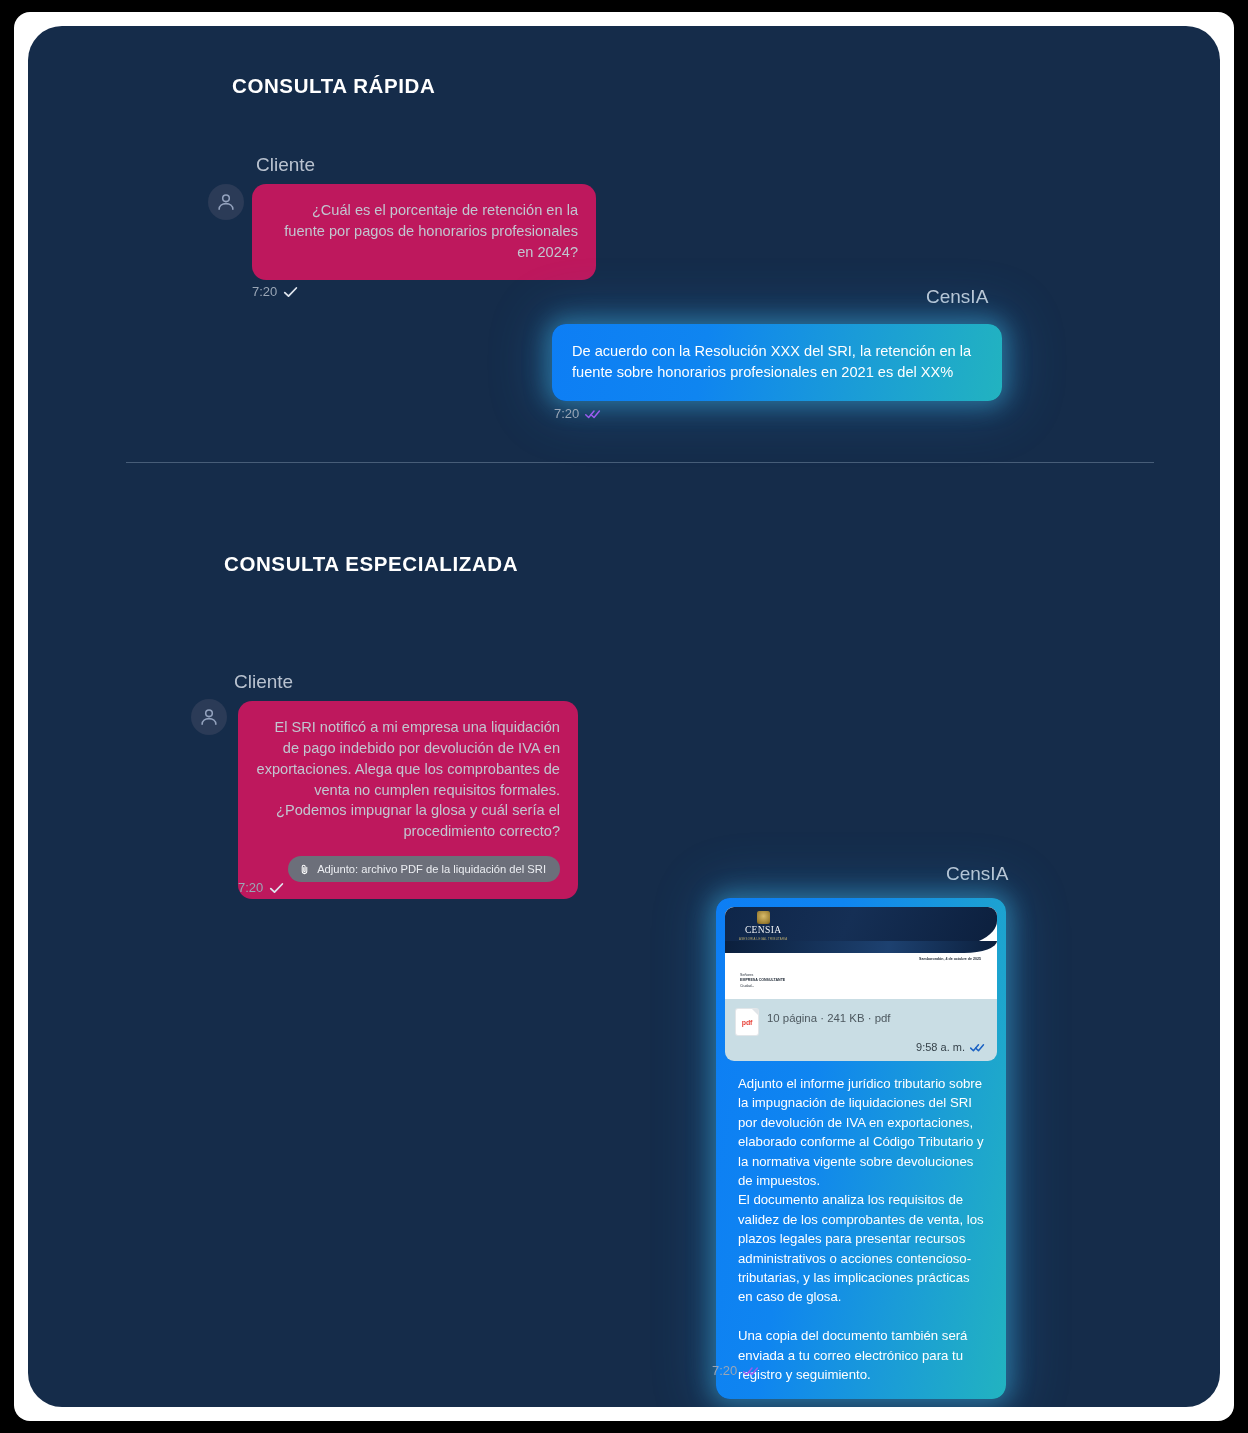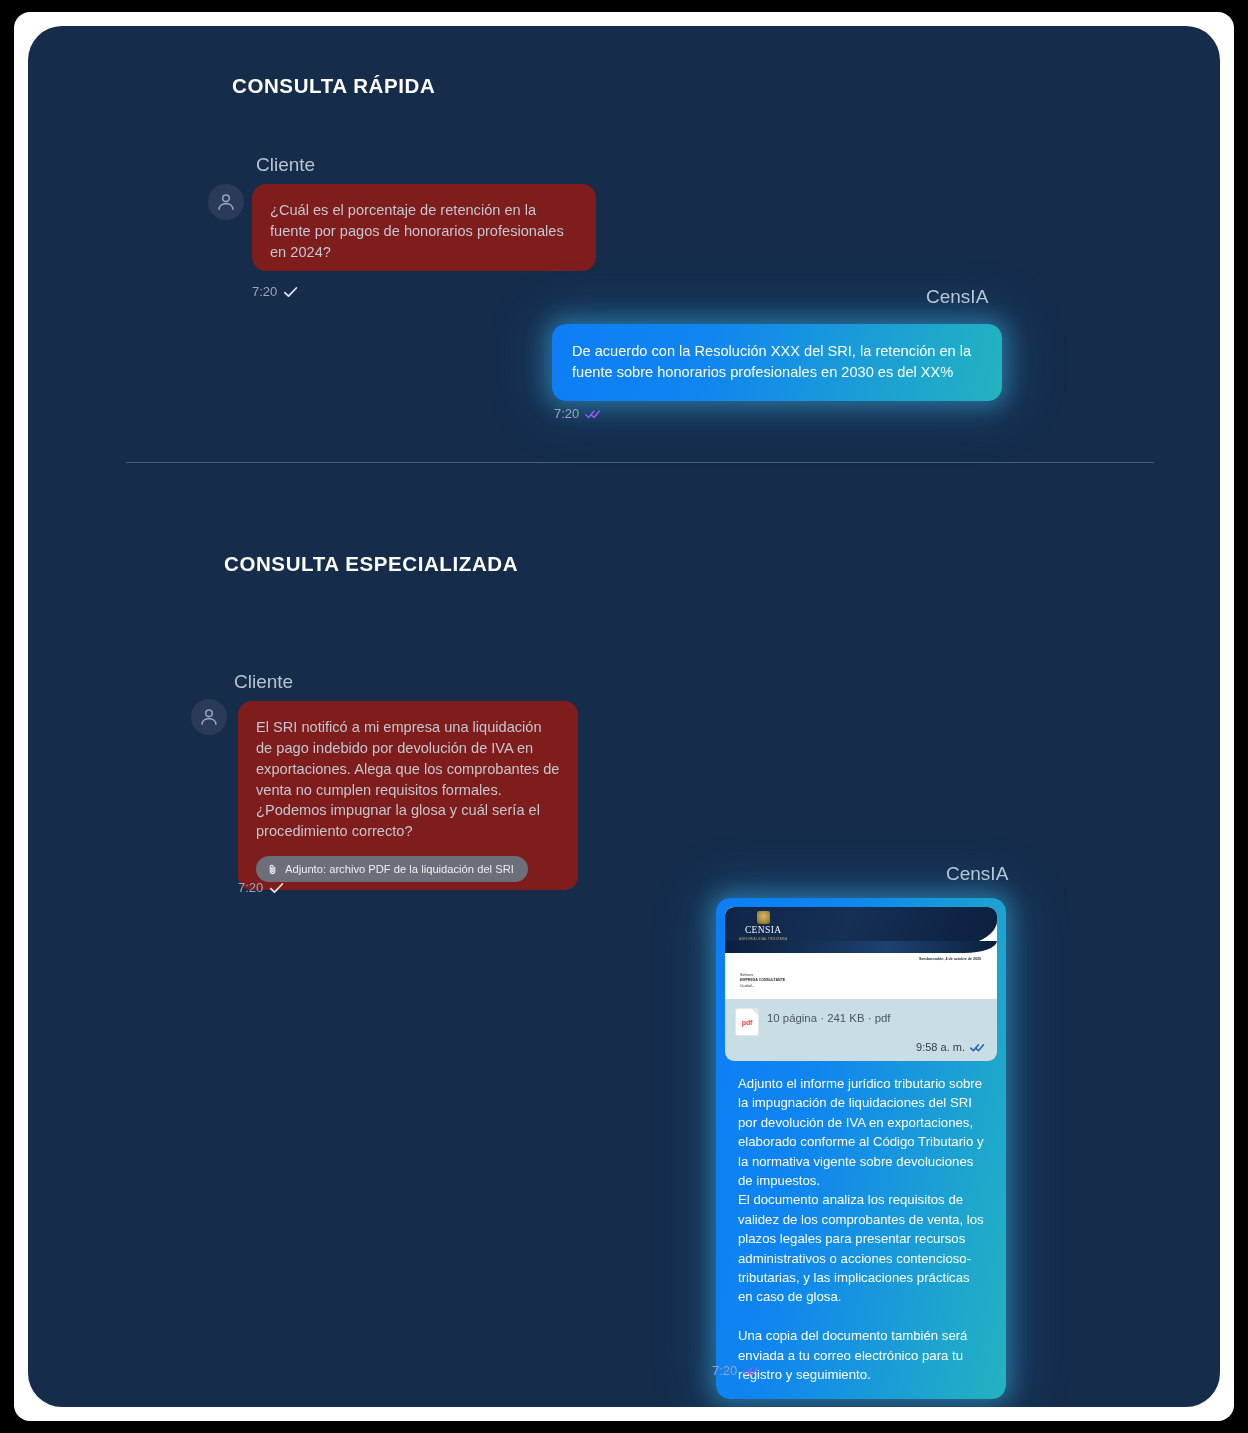--- a/index.html
+++ b/index.html
@@ -66,26 +66,27 @@
     width: 36px; height: 36px;
     border-radius: 50%;
     background: #2b3b57;
     display: flex; align-items: center; justify-content: center;
   }
   .avatar svg { width: 22px; height: 22px; }
 
   
   .bubble-client {
     position: absolute;
-    background: #7f1d1d;
+    background: #be185d;
     border-radius: 14px;
-    padding: 16px 18px 8px 18px;
+    padding: 16px 18px 17px 18px;
     color: #c2c6d0;
     font-size: 14.6px;
     line-height: 1.43;
+    text-align: right;
   }
 
   
   .chip {
     display: inline-flex;
     align-items: center;
     gap: 7px;
     margin-top: 14px;
     background: #6c6f7a;
     border-radius: 999px;
@@ -262,21 +263,21 @@
   <div class="meta" style="left:224px; top:258px;">
     <span>7:20</span>
     <svg viewBox="0 0 18 13" fill="none" stroke="#dfe5ee" stroke-width="2" stroke-linecap="round" stroke-linejoin="round">
       <path d="M2 7.2 6.2 11.2 15 2"></path>
     </svg>
   </div>
 
   <div class="sender bot" style="left:898px; top:260px;">CensIA</div>
 
   <div class="bubble-bot simple" style="left:524px; top:298px; width:450px;">
-    <div>De acuerdo con la Resolución XXX del SRI, la retención en la fuente sobre honorarios profesionales en 2030 es del XX%</div>
+    <div>De acuerdo con la Resolución XXX del SRI, la retención en la fuente sobre honorarios profesionales en 2021 es del XX%</div>
   </div>
 
   <div class="meta" style="left:526px; top:380px;">
     <span>7:20</span>
     <svg viewBox="0 0 22 13" fill="none" stroke="#9b5cf0" stroke-width="2" stroke-linecap="round" stroke-linejoin="round">
       <path d="M1 7.4 5 11.2 12.4 2.4"></path>
       <path d="M8.4 7.4 12.4 11.2 19.8 2.4"></path>
     </svg>
   </div>
 

